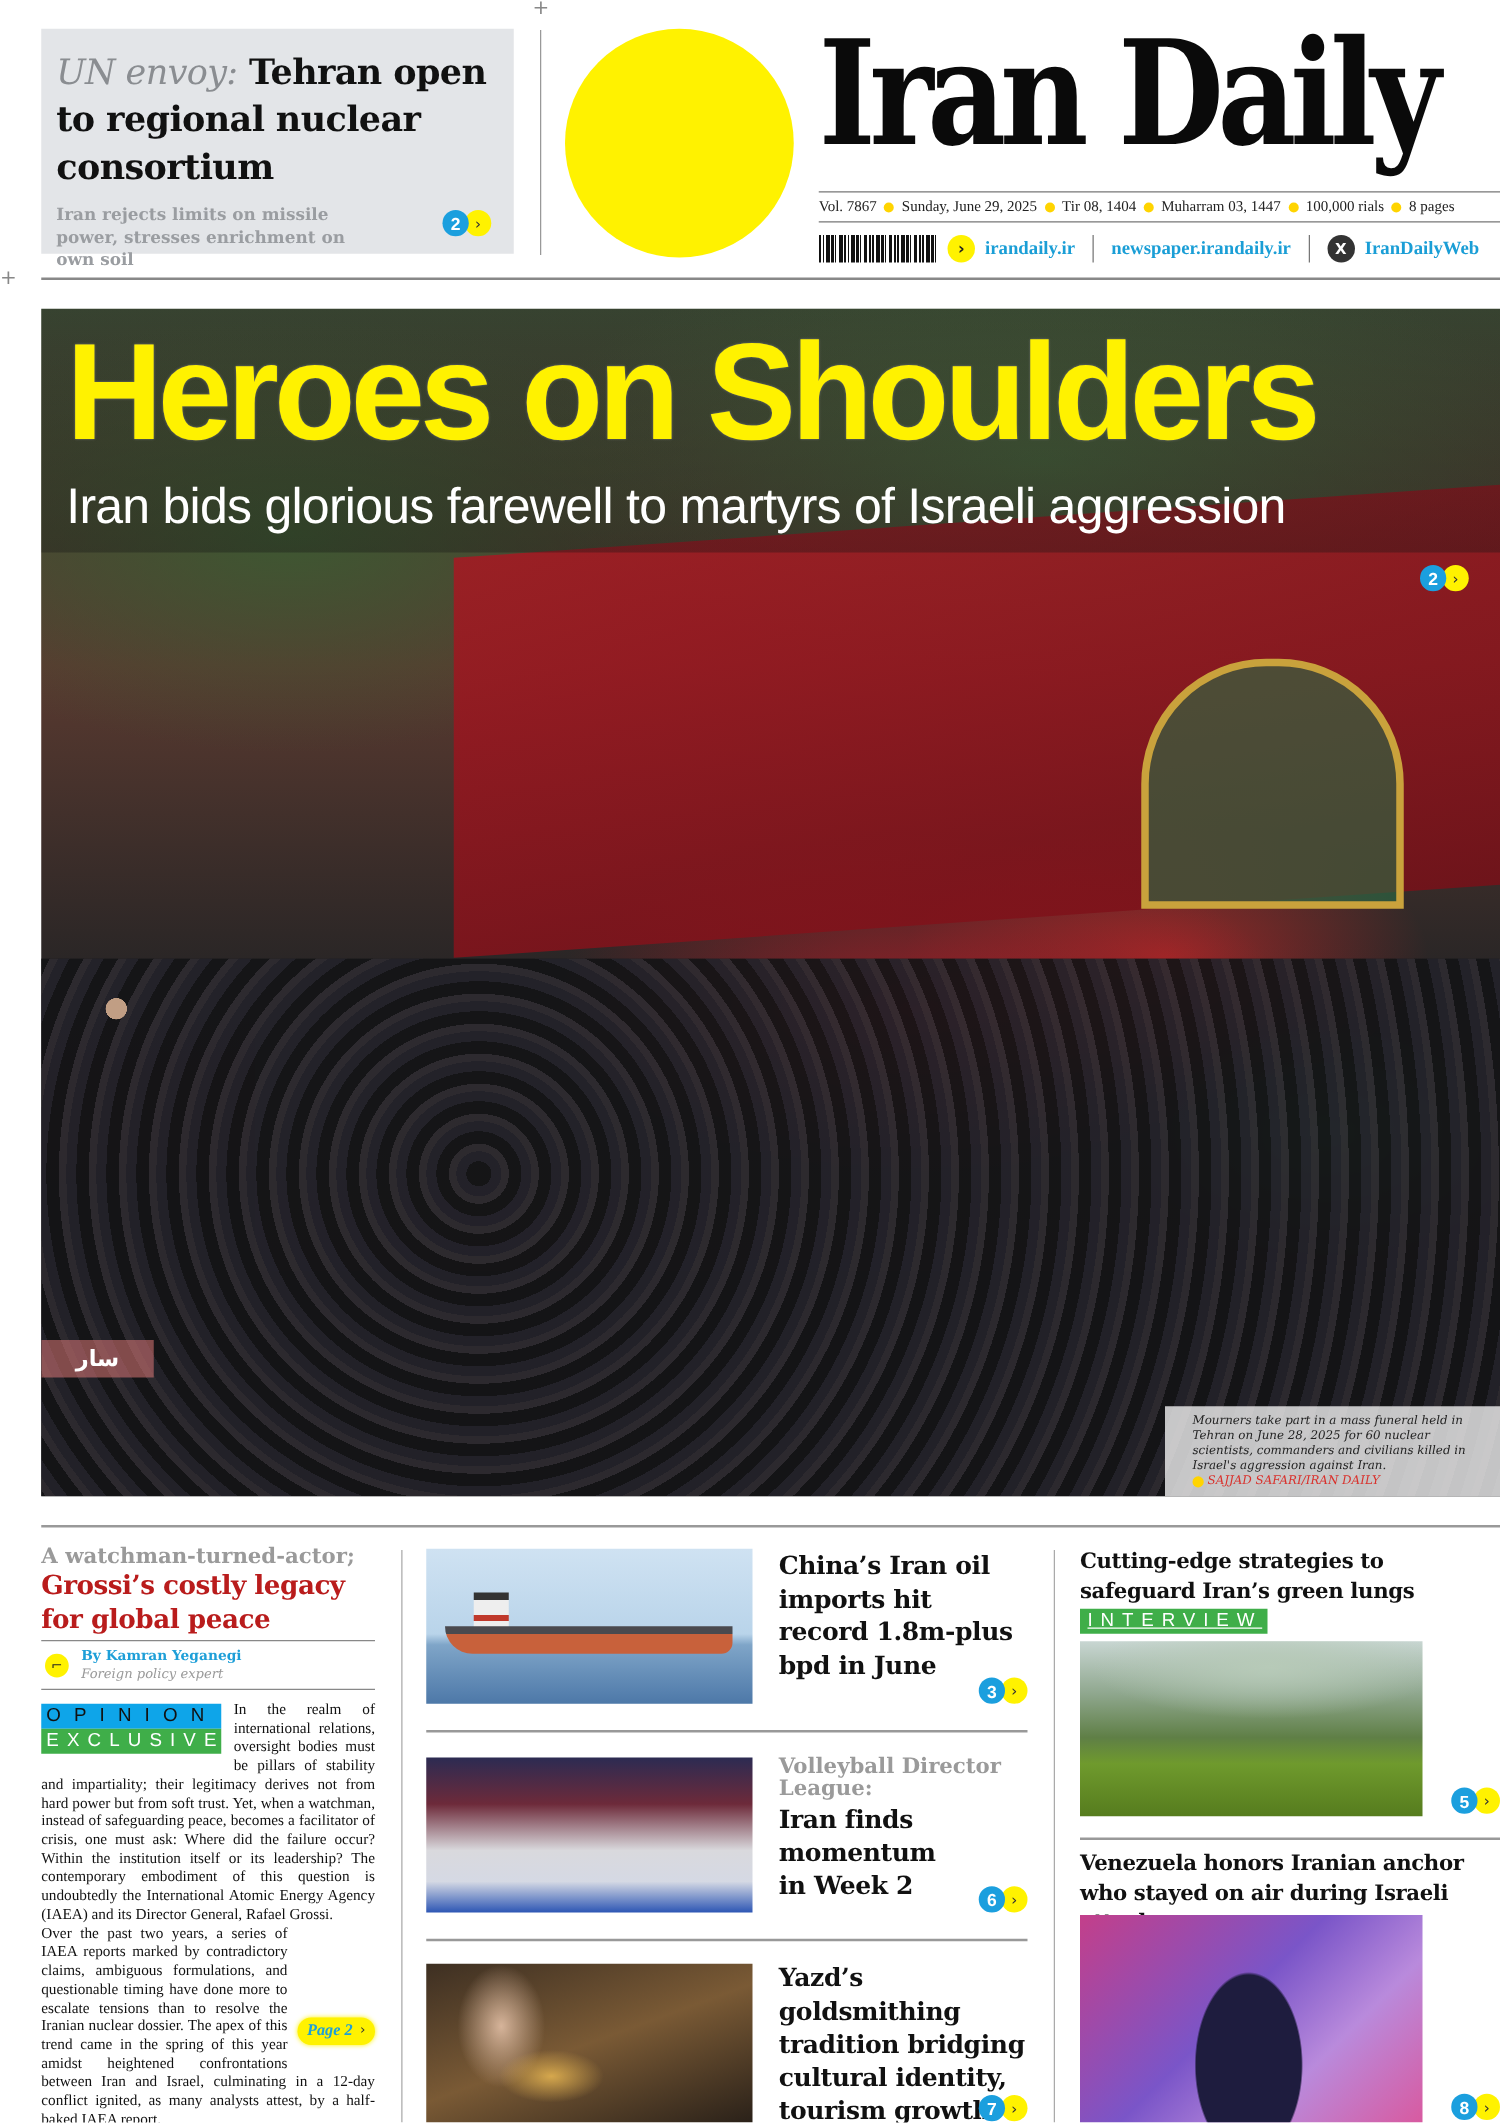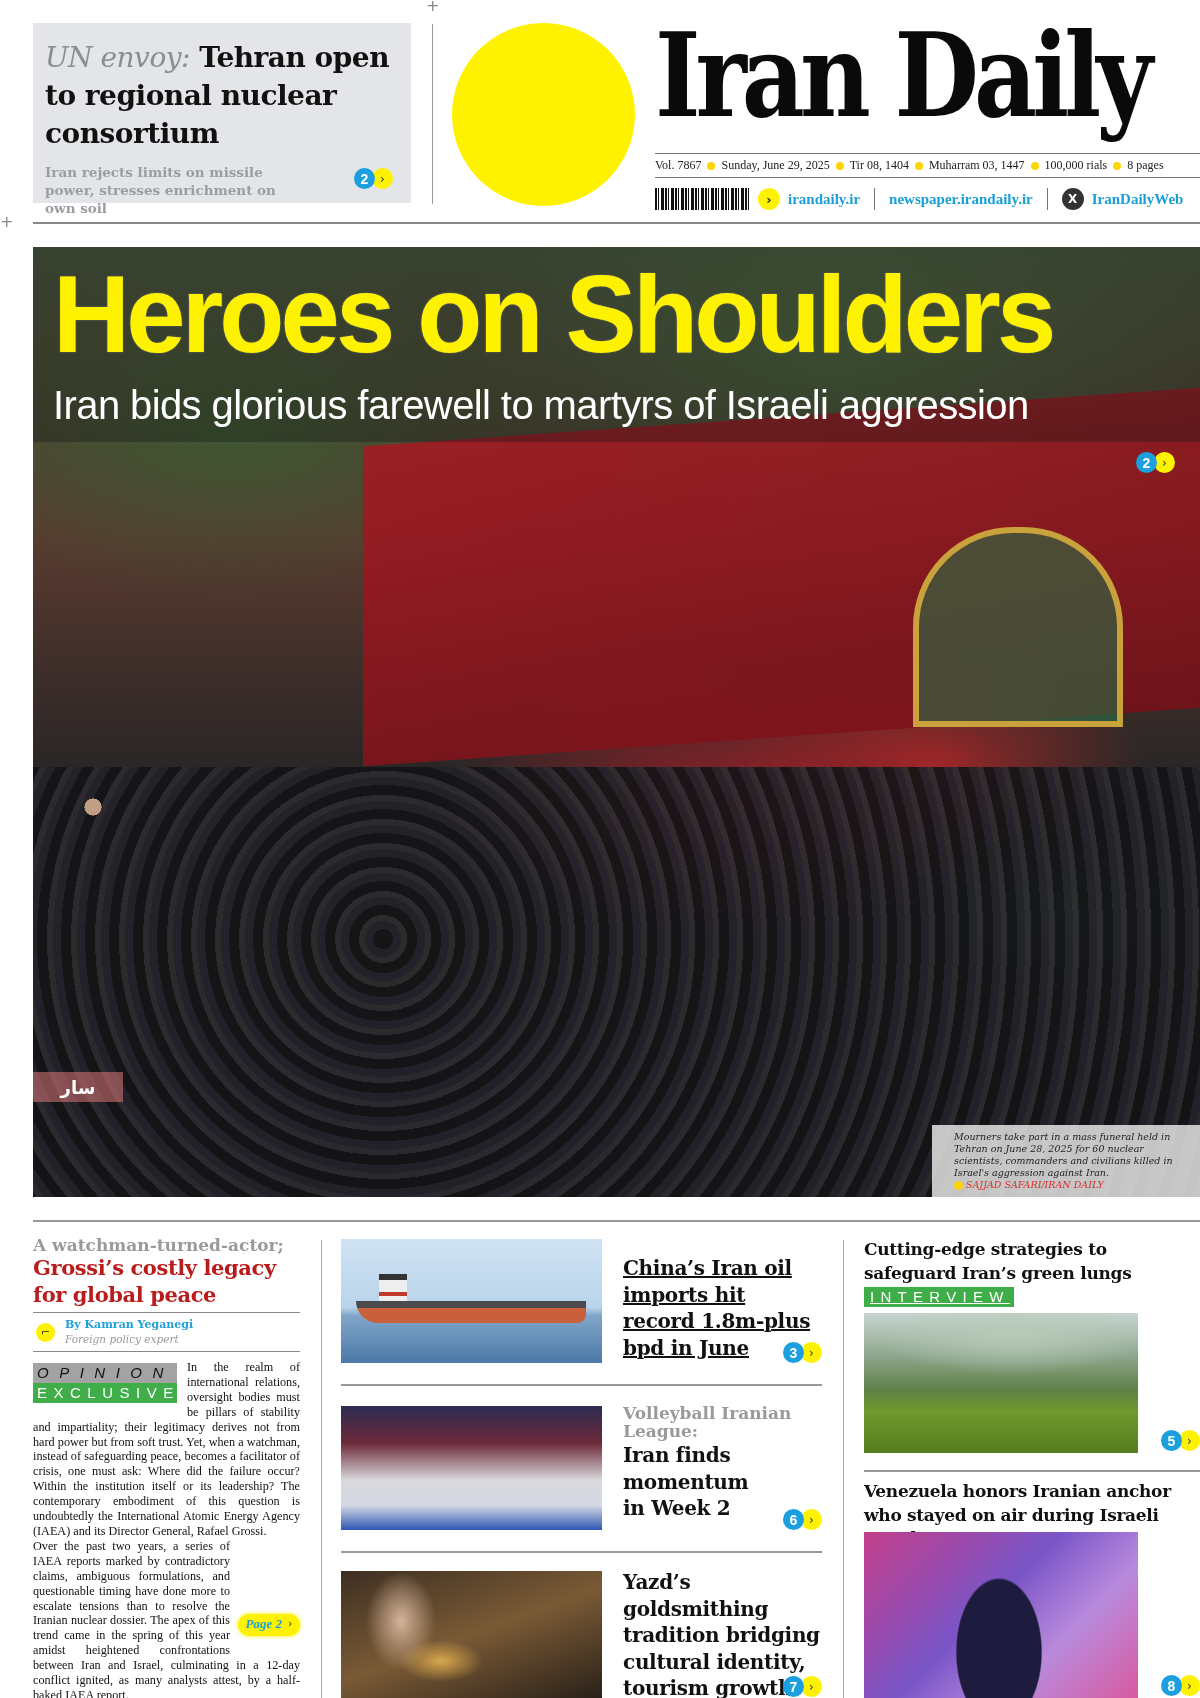--- a/index.html
+++ b/index.html
@@ -68,21 +68,21 @@
   
   .col1 { position: absolute; left: 33px; top: 1236px; width: 267px; }
   .kicker { font-family: "DejaVu Serif", serif; font-weight: bold; font-size: 17px; color: #9a9a9a; line-height: 18px; }
   .col1-title { font-family: "DejaVu Serif", serif; font-weight: bold; font-size: 21px; line-height: 27px; color: #b91c1c; letter-spacing: -0.4px; padding-bottom: 4px; border-bottom: 1px solid #888; }
   .byline { display: flex; gap: 10px; padding: 5px 0 5px 3px; border-bottom: 1px solid #888; }
   .byline-icon { width: 19px; height: 19px; margin-top: 5px; border-radius: 50%; background: #fff200; color: #222; font-family: "DejaVu Sans", sans-serif; font-size: 11px; display: flex; align-items: center; justify-content: center; }
   .byline-name { font-family: "DejaVu Serif", serif; font-weight: bold; font-size: 11px; color: #1e9fd8; line-height: 14px; }
   .byline-role { font-family: "DejaVu Serif", serif; font-style: italic; font-size: 10.5px; color: #999; line-height: 14px; }
   .body-wrap { margin-top: 8px; font-family: "Liberation Serif", serif; font-size: 12.2px; line-height: 14.9px; color: #111; text-align: justify; hyphens: manual; }
   .opinion-badge { float: left; width: 144px; margin: 3px 10px 2px 0; }
-  .ob-top { background: #a3a3a3; color: #111; font-family: "Liberation Sans", sans-serif; font-size: 15px; line-height: 20px; letter-spacing: 10.5px; padding-left: 4px; font-style: italic; }
+  .ob-top { background: #0ea5e9; color: #111; font-family: "Liberation Sans", sans-serif; font-size: 15px; line-height: 20px; letter-spacing: 10.5px; padding-left: 4px; }
   .ob-bot { background: #3fae49; color: #fff; font-family: "Liberation Sans", sans-serif; font-size: 15px; line-height: 20px; letter-spacing: 6.5px; padding-left: 4px; }
   .page2-btn { float: right; margin: 6px 0 16px 8px; width: 62px; height: 22px; border-radius: 11px; background: #fff200; display: flex; align-items: center; justify-content: center; gap: 6px; font-family: "Liberation Serif", serif; font-style: italic; font-weight: bold; font-size: 13px; color: #1e9fd8; box-shadow: 0 0 4px #fff200; }
   .page2-btn .chev { color: #333; font-style: normal; font-weight: normal; font-family: "DejaVu Sans", sans-serif; font-size: 11px; }
 
   .vr1 { position: absolute; left: 321px; top: 1240px; width: 1px; height: 458px; background: #aaa; }
   .vr2 { position: absolute; left: 843px; top: 1240px; width: 1px; height: 458px; background: #aaa; }
 
   
   .story { position: absolute; left: 341px; width: 481px; }
   .story-img { position: absolute; left: 0; width: 261px; }
@@ -196,34 +196,34 @@
     </div>
     <p>Over the past two years, a series of IAEA reports marked by contradictory claims, ambiguous formulations, and questionable timing have done more to escalate tensions than to resolve the Iranian nuclear dossier. The apex of this trend came in the spring of this year amidst heightened confrontations between Iran and Israel, culminating in a 12-day conflict ignited, as many analysts attest, by a half-baked IAEA report.</p>
   </div>
 </div>
 
 <div class="vr1"></div>
 <div class="vr2"></div>
 
 <div class="story" style="top:1239px;height:126px;">
   <div class="story-img img-ship" style="top:0;height:124px;"></div>
-  <div class="story-text" style="top:16px;text-decoration:underline;">
+  <div class="story-text" style="top:0;">
     <div class="story-title">China’s Iran oil imports hit record 1.8m-plus bpd in June</div>
   </div>
   <span class="pg" style="top:103px;">
     <span class="pg-num">3</span>
     <span class="pg-arrow">›</span>
   </span>
 </div>
 <div class="story-hr" style="top:1384px;"></div>
 
 <div class="story" style="top:1404px;height:126px;">
   <div class="story-img img-volley" style="top:2px;height:124px;"></div>
   <div class="story-text" style="top:0;">
-    <div class="kicker">Volleyball Iranian League:</div>
+    <div class="kicker">Volleyball Director League:</div>
     <div class="story-title" style="width:140px;margin-top:2px;">Iran finds momentum in Week 2</div>
   </div>
   <span class="pg" style="top:105px;">
     <span class="pg-num">6</span>
     <span class="pg-arrow">›</span>
   </span>
 </div>
 <div class="story-hr" style="top:1551px;"></div>
 
 <div class="story" style="top:1569px;height:129px;">

